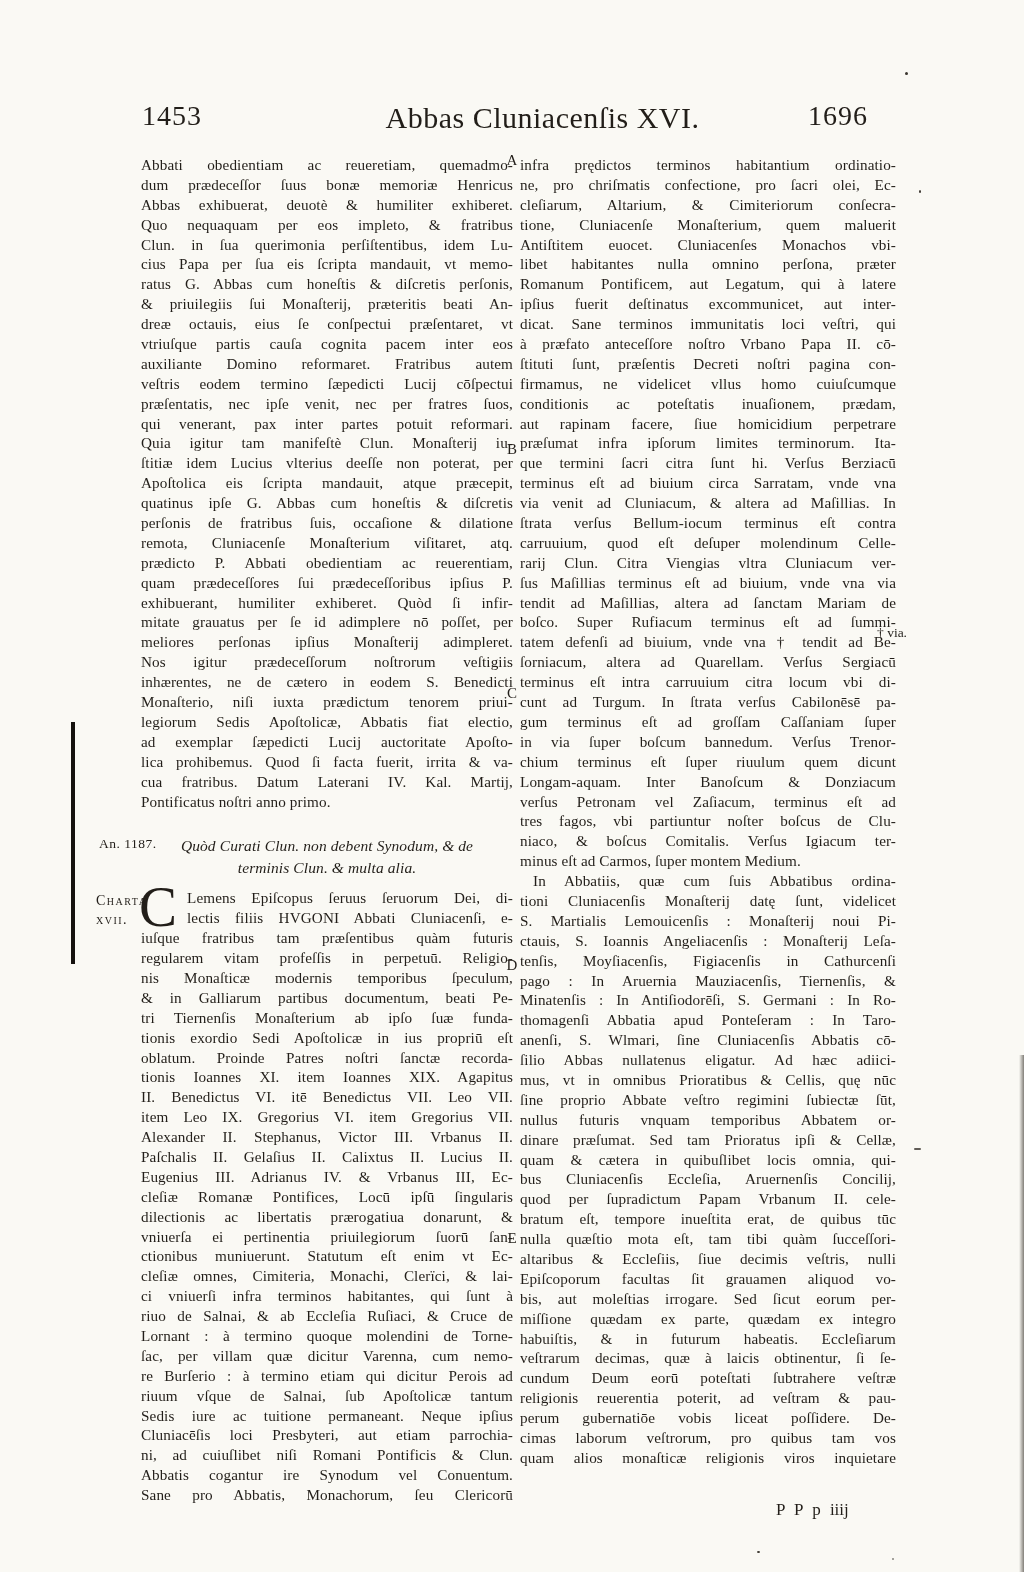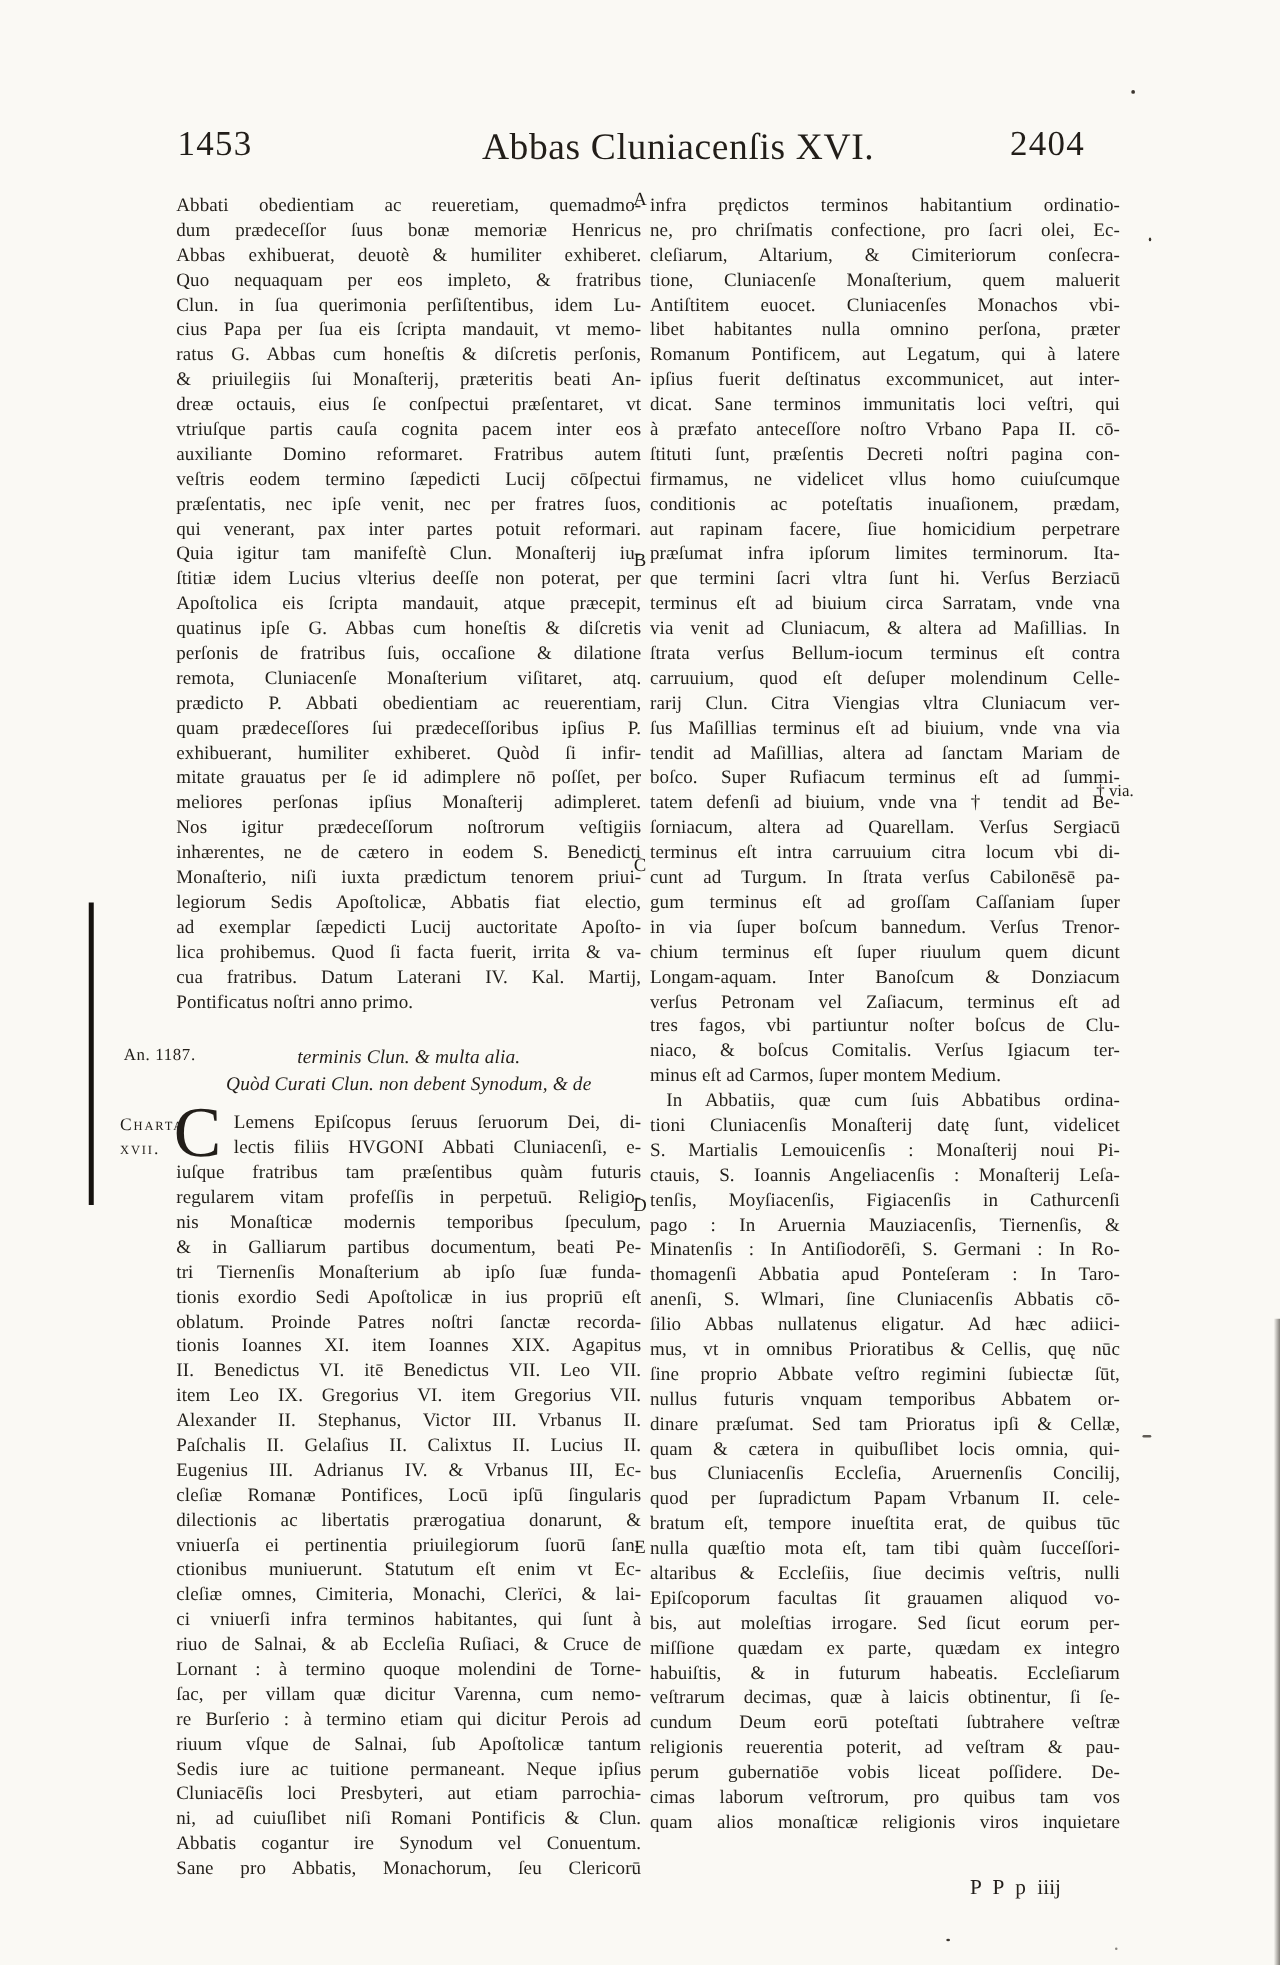--- a/index.html
+++ b/index.html
@@ -86,21 +86,21 @@
   #edge-shade {
     left: 1019px; top: 1055px; width: 5px; height: 517px;
     background: linear-gradient(to right, rgba(30,25,18,0), rgba(30,25,18,0.55));
   }
 </style>
 </head>
 <body>
 
 <div class="abs pageno" id="pageno-left">1453</div>
 <div class="abs" id="running-title">Abbas Cluniacenſis XVI.</div>
-<div class="abs pageno" id="pageno-right">2404</div>
+<div class="abs pageno" id="pageno-right">1696</div>
 
 <div class="col" id="col-left">
   <div class="para">
       <div class="line">Abbati obedientiam ac reueretiam, quemadmo-</div>
       <div class="line">dum prædeceſſor ſuus bonæ memoriæ Henricus</div>
       <div class="line">Abbas exhibuerat, deuotè &amp; humiliter exhiberet.</div>
       <div class="line">Quo nequaquam per eos impleto, &amp; fratribus</div>
       <div class="line">Clun. in ſua querimonia perſiſtentibus, idem Lu-</div>
       <div class="line">cius Papa per ſua eis ſcripta mandauit, vt memo-</div>
       <div class="line">ratus G. Abbas cum honeſtis &amp; diſcretis perſonis,</div>
@@ -125,22 +125,22 @@
       <div class="line">Nos igitur prædeceſſorum noſtrorum veſtigiis</div>
       <div class="line">inhærentes, ne de cætero in eodem S. Benedicti</div>
       <div class="line">Monaſterio, niſi iuxta prædictum tenorem priui-</div>
       <div class="line">legiorum Sedis Apoſtolicæ, Abbatis fiat electio,</div>
       <div class="line">ad exemplar ſæpedicti Lucij auctoritate Apoſto-</div>
       <div class="line">lica prohibemus. Quod ſi facta fuerit, irrita &amp; va-</div>
       <div class="line">cua fratribus. Datum Laterani IV. Kal. Martij,</div>
       <div class="line no-just">Pontificatus noſtri anno primo.</div>
     </div>
   <div class="para" id="heading-block">
+      <div class="line">Quòd Curati Clun. non debent Synodum, &amp; de</div>
       <div class="line no-just">terminis Clun. &amp; multa alia.</div>
-      <div class="line">Quòd Curati Clun. non debent Synodum, &amp; de</div>
     </div>
   <div class="para">
     <span class="dropcap">C</span>
     <div>
         <div class="line drop-indent">Lemens Epiſcopus ſeruus ſeruorum Dei, di-</div>
         <div class="line drop-indent">lectis filiis HVGONI Abbati Cluniacenſi, e-</div>
         <div class="line">iuſque fratribus tam præſentibus quàm futuris</div>
         <div class="line">regularem vitam profeſſis in perpetuū. Religio-</div>
         <div class="line">nis Monaſticæ modernis temporibus ſpeculum,</div>
         <div class="line">&amp; in Galliarum partibus documentum, beati Pe-</div>
@@ -183,21 +183,21 @@
       <div class="line">libet habitantes nulla omnino perſona, præter</div>
       <div class="line">Romanum Pontificem, aut Legatum, qui à latere</div>
       <div class="line">ipſius fuerit deſtinatus excommunicet, aut inter-</div>
       <div class="line">dicat. Sane terminos immunitatis loci veſtri, qui</div>
       <div class="line">à præfato anteceſſore noſtro Vrbano Papa II. cō-</div>
       <div class="line">ſtituti ſunt, præſentis Decreti noſtri pagina con-</div>
       <div class="line">firmamus, ne videlicet vllus homo cuiuſcumque</div>
       <div class="line">conditionis ac poteſtatis inuaſionem, prædam,</div>
       <div class="line">aut rapinam facere, ſiue homicidium perpetrare</div>
       <div class="line">præſumat infra ipſorum limites terminorum. Ita-</div>
-      <div class="line">que termini ſacri vltra ſunt hi. Verſus Berziacū</div>
+      <div class="line">que termini ſacri citra ſunt hi. Verſus Berziacū</div>
       <div class="line">terminus eſt ad biuium circa Sarratam, vnde vna</div>
       <div class="line">via venit ad Cluniacum, &amp; altera ad Maſillias. In</div>
       <div class="line">ſtrata verſus Bellum-iocum terminus eſt contra</div>
       <div class="line">carruuium, quod eſt deſuper molendinum Celle-</div>
       <div class="line">rarij Clun. Citra Viengias vltra Cluniacum ver-</div>
       <div class="line">ſus Maſillias terminus eſt ad biuium, vnde vna via</div>
       <div class="line">tendit ad Maſillias, altera ad ſanctam Mariam de</div>
       <div class="line">boſco. Super Rufiacum terminus eſt ad ſummi-</div>
       <div class="line">tatem defenſi ad biuium, vnde vna † tendit ad Be-</div>
       <div class="line">ſorniacum, altera ad Quarellam. Verſus Sergiacū</div>

